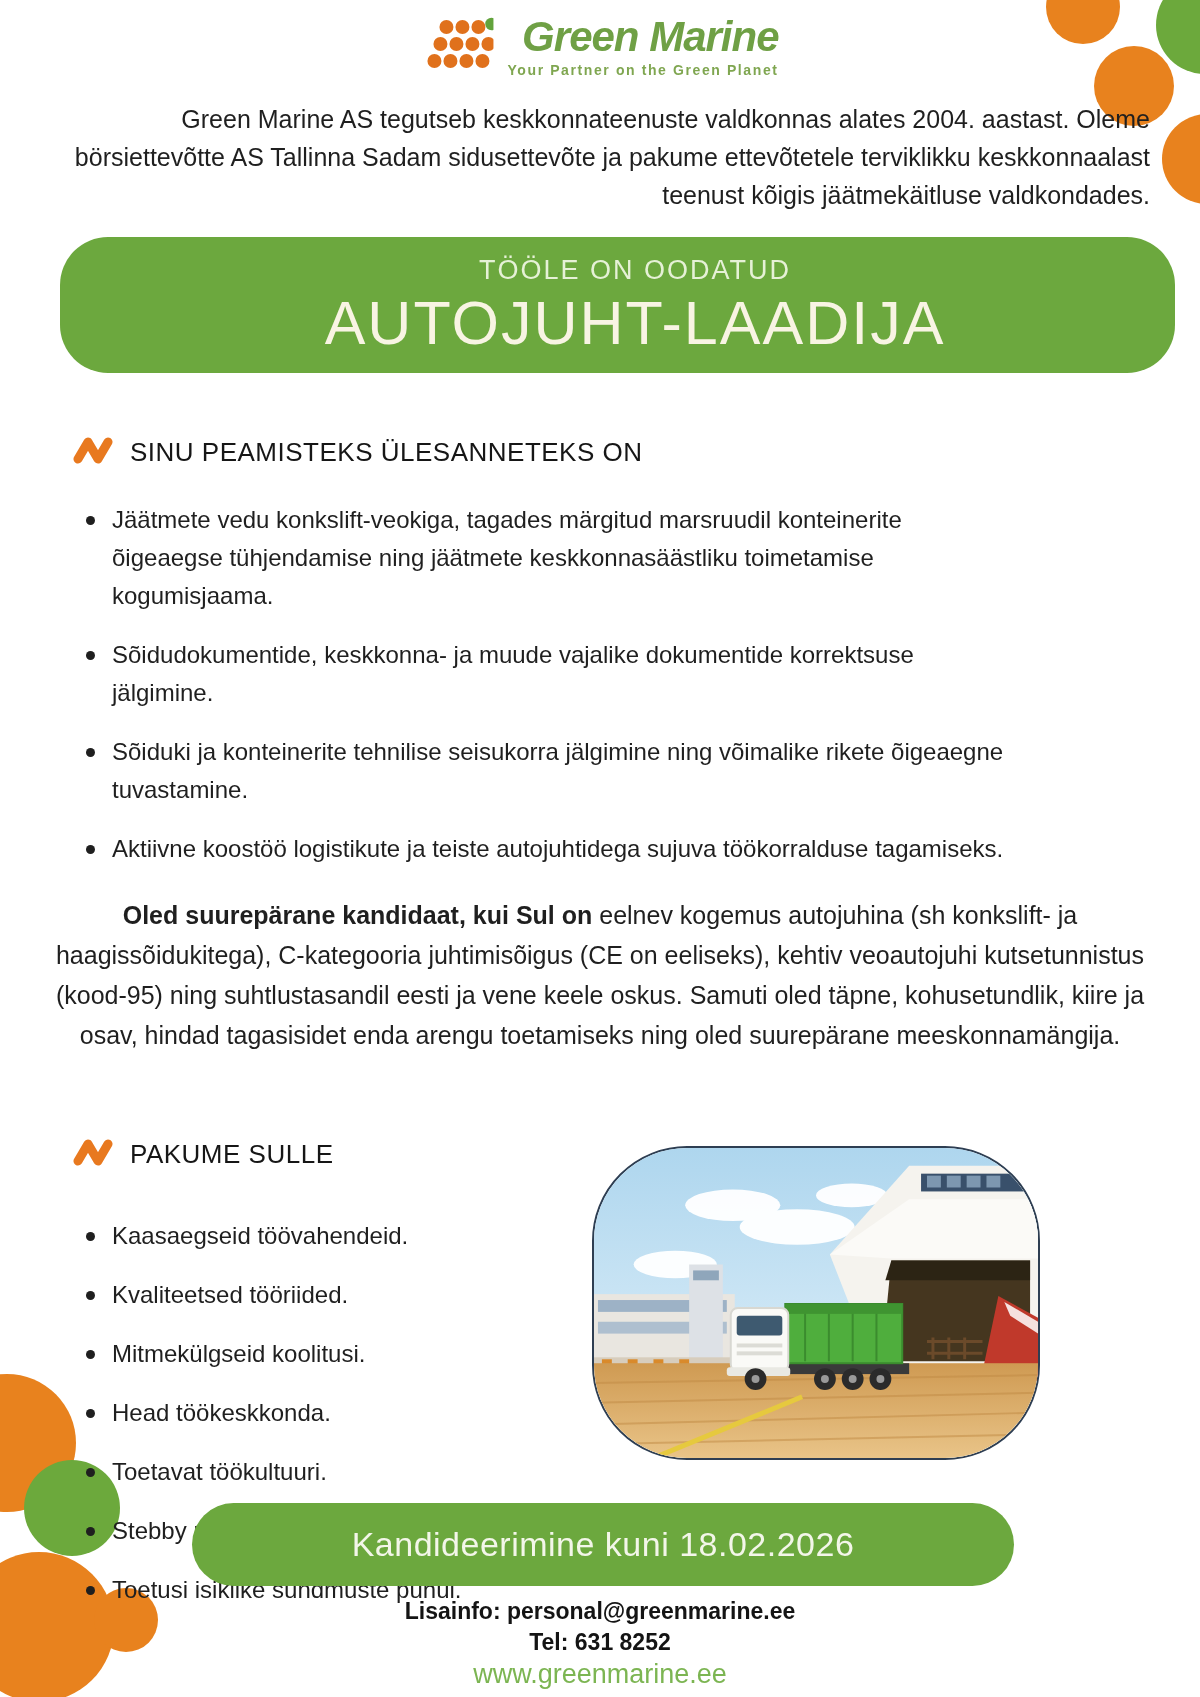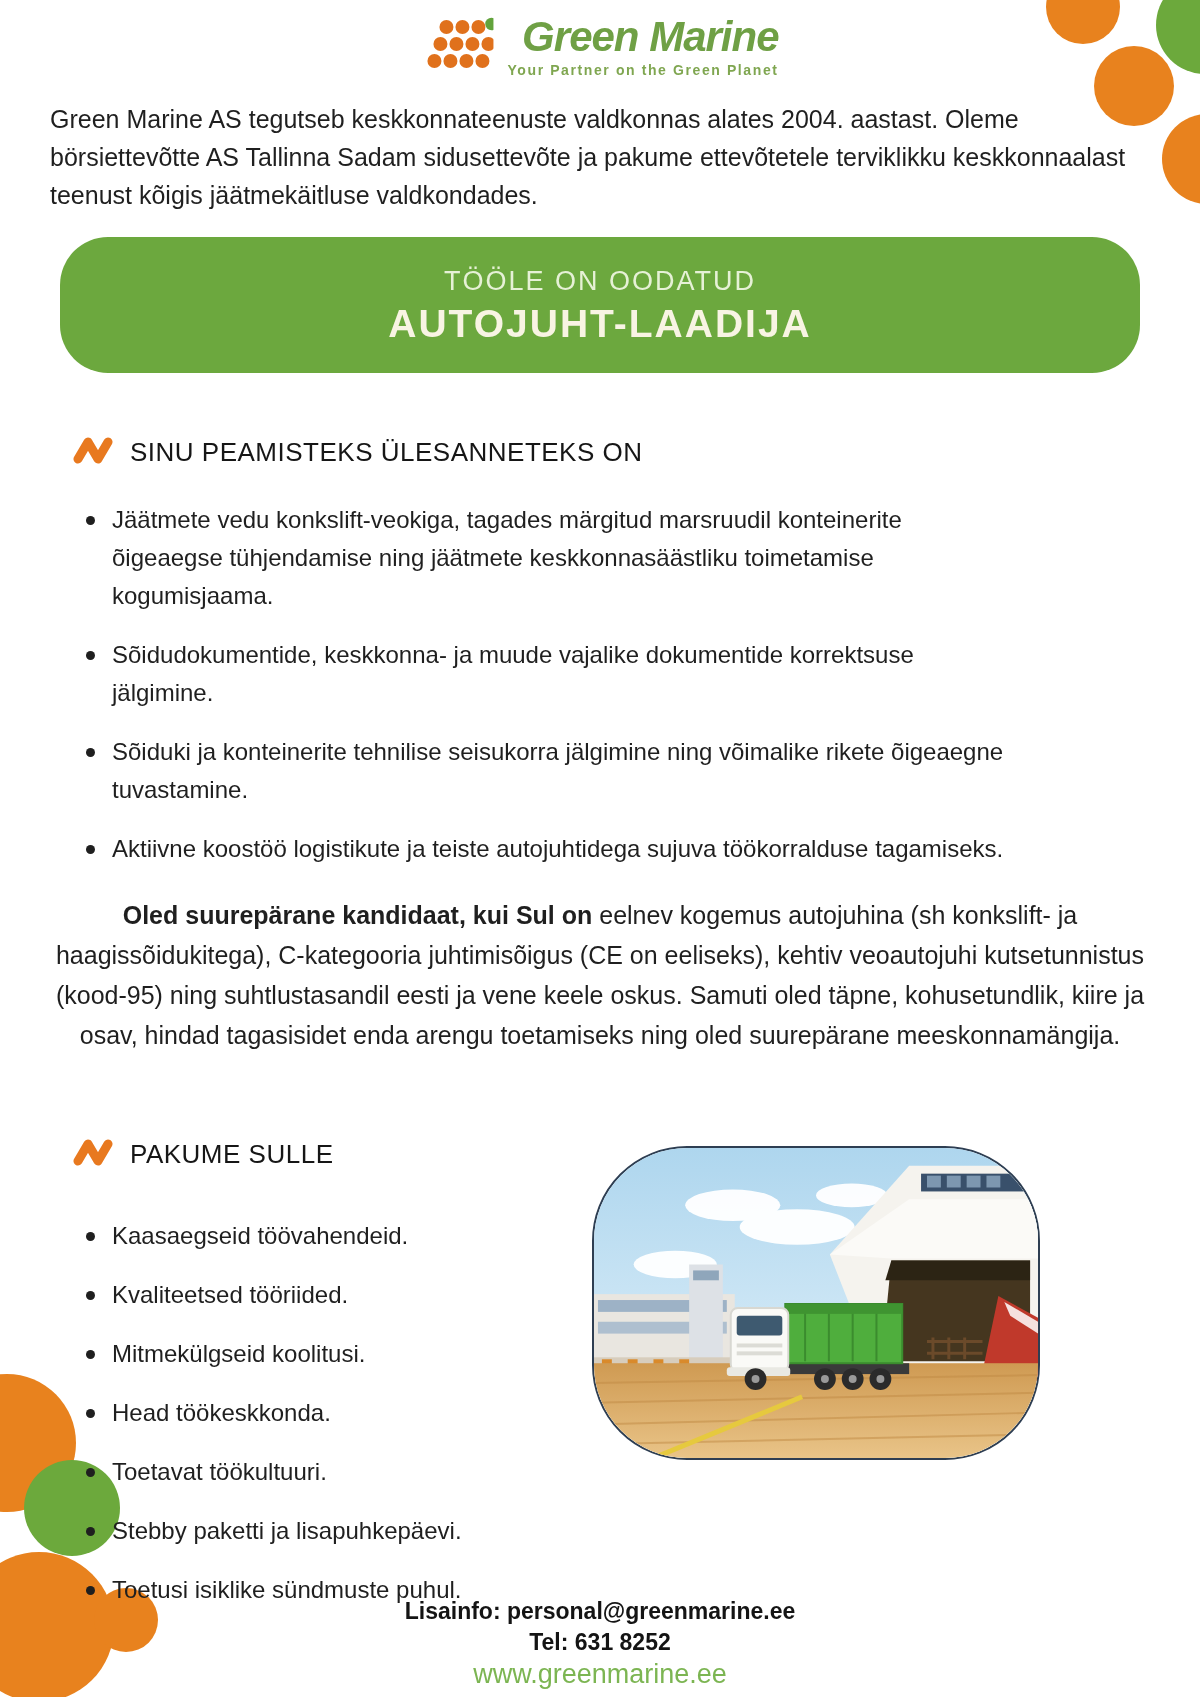--- a/index.html
+++ b/index.html
@@ -21,33 +21,33 @@
   .logo-name{
     font-size:42px;font-weight:bold;font-style:italic;color:#6FA045;
     letter-spacing:-1px;line-height:1;
   }
   .logo-tag{
     font-size:14px;font-weight:bold;color:#7FA650;letter-spacing:1.6px;margin-top:4px;
   }
   
   .intro{
     position:absolute;top:100px;left:50px;width:1100px;
-    text-align:left;font-size:25px;line-height:38px;color:#1f1f1f;
+    text-align:right;font-size:25px;line-height:38px;color:#1f1f1f;
   }
   
   .hero{
     position:absolute;top:237px;left:60px;width:1080px;height:136px;
     background:#6CA83E;border-radius:48px;
-    display:flex;flex-direction:column;align-items:center;justify-content:center;
+    display:flex;flex-direction:column;align-items:center;justify-content:center;padding-left:35px;
   }
   .hero-kicker{
     font-size:27px;color:#E6F1D6;letter-spacing:2px;font-weight:normal;line-height:1.1;
   }
   .hero-title{
-    margin-top:8px;font-size:39px;font-weight:bold;color:#F8F4E3;letter-spacing:2px;line-height:1;
+    margin-top:8px;font-size:61px;font-weight:normal;color:#F8F4E3;letter-spacing:2px;line-height:1;
   }
   
   .sec-header{position:absolute;display:flex;align-items:center;gap:16px;}
   .sec-header .txt{font-size:26px;font-weight:normal;color:#161616;letter-spacing:0.5px;}
   .sec-tasks{top:432px;left:72px;}
   .sec-offer{top:1134px;left:72px;}
   
   ul.plain{list-style:none;margin:0;padding:0;}
   ul.plain li{
     position:relative;padding-left:34px;font-size:24px;line-height:38px;color:#1f1f1f;margin-top:21px;
@@ -261,20 +261,23 @@
         <g fill="#9a9a9a">
           <circle cx="163" cy="234" r="4"></circle>
             <circle cx="233" cy="234" r="4"></circle>
             <circle cx="261" cy="234" r="4"></circle>
             <circle cx="289" cy="234" r="4"></circle>
         </g>
       </g>
     </svg>
   </div>
 
+  <div class="deadline">
+    <span class="txt">Kandideerimine kuni 18.02.2026</span>
+  </div>
 
   <div class="footer">
     <div class="line1">Lisainfo: personal@greenmarine.ee</div>
     <div class="line2">Tel: 631 8252</div>
     <div class="line3">www.greenmarine.ee</div>
   </div>
 
 </div>
 
 </body></html>

